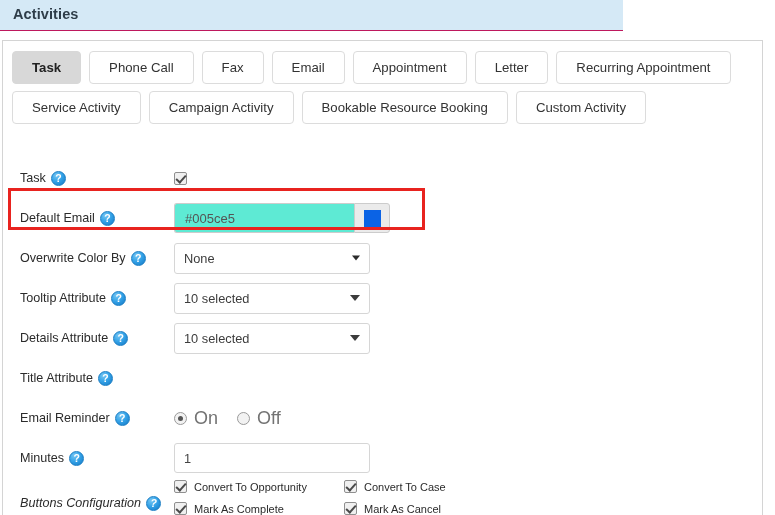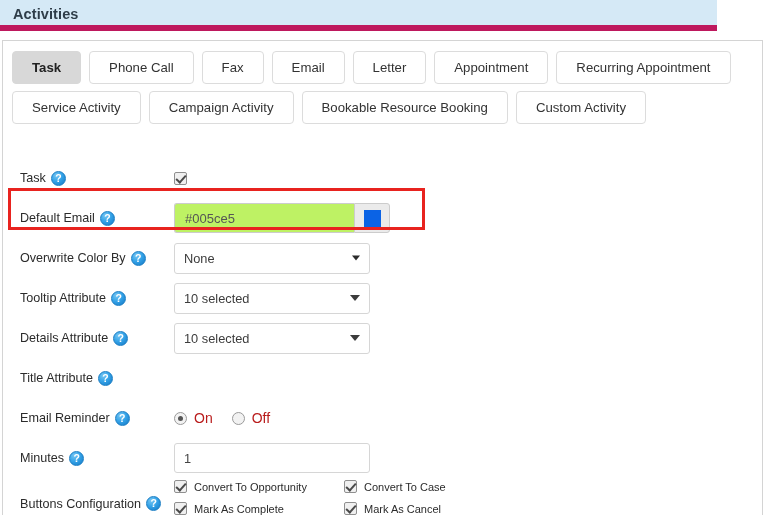--- a/index.html
+++ b/index.html
@@ -8,23 +8,23 @@
     width: 775px; height: 515px;
     background: #ffffff;
     font-family: "Liberation Sans", sans-serif;
     overflow: hidden;
   }
 
   
   .header-bar {
     position: absolute;
     left: 0; top: 0;
-    width: 717px; height: 31px;
+    width: 623px; height: 31px;
     background: #d5e9f6;
-    border-bottom: 6px solid #be185d;
+    border-bottom: 1px solid #be185d;
   }
   .header-title {
     position: absolute;
     left: 13px; top: 6px;
     font-size: 14.5px;
     font-weight: bold;
     color: #2e3d49;
     letter-spacing: .1px;
   }
 
@@ -155,21 +155,21 @@
     outline: none;
   }
 
   
   .color-group { display: flex; align-items: stretch; }
   .color-input {
     width: 180px; height: 30px;
     border: 1px solid #cccccc;
     border-right: none;
     border-radius: 3px 0 0 3px;
-    background: #bef264;
+    background: #5eead4;
     font-size: 13px;
     color: #555555;
     padding: 0 10px;
     font-family: "Liberation Sans", sans-serif;
     outline: none;
   }
   .color-btn {
     width: 36px; height: 30px;
     background: #ebebeb;
     border: 1px solid #cccccc;
@@ -210,25 +210,25 @@
     right: 9px; top: 50%;
     transform: translateY(-50%);
     width: 0; height: 0;
     border-left: 5px solid transparent;
     border-right: 5px solid transparent;
     border-top: 6px solid #3b3b3b;
   }
 
   
   .radio-wrap { display: flex; align-items: center; gap: 7px; }
-  .radio-lbl { font-size: 14px; color: #b91c1c; margin-right: 12px; }
+  .radio-lbl { font-size: 18px; color: #737373; margin-right: 12px; }
 
   
   .btncfg-row { align-items: flex-start; min-height: 54px; }
-  .btncfg-label { padding-top: 18px; align-items: flex-end; }
+  .btncfg-label { padding-top: 18px; align-items: flex-start; font-style: italic; }
   .btncfg-grid {
     padding-left: 8px;
     padding-top: 2px;
     display: grid;
     grid-template-columns: 170px 150px;
     grid-row-gap: 9px;
   }
   .cbitem { display: flex; align-items: center; gap: 7px; }
   .cbitem span { font-size: 11px; color: #2b2b2b; white-space: nowrap; }
 
@@ -250,22 +250,22 @@
 </div>
 
 <div class="panel">
 
   <div class="tab-rows">
     <div class="tab-row">
       <div class="tab active">Task</div>
       <div class="tab">Phone Call</div>
       <div class="tab">Fax</div>
       <div class="tab">Email</div>
+      <div class="tab">Appointment</div>
       <div class="tab">Letter</div>
-      <div class="tab">Appointment</div>
       <div class="tab">Recurring Appointment</div>
     </div>
     <div class="tab-row">
       <div class="tab">Service Activity</div>
       <div class="tab">Campaign Activity</div>
       <div class="tab">Bookable Resource Booking</div>
       <div class="tab">Custom Activity</div>
     </div>
   </div>
 

